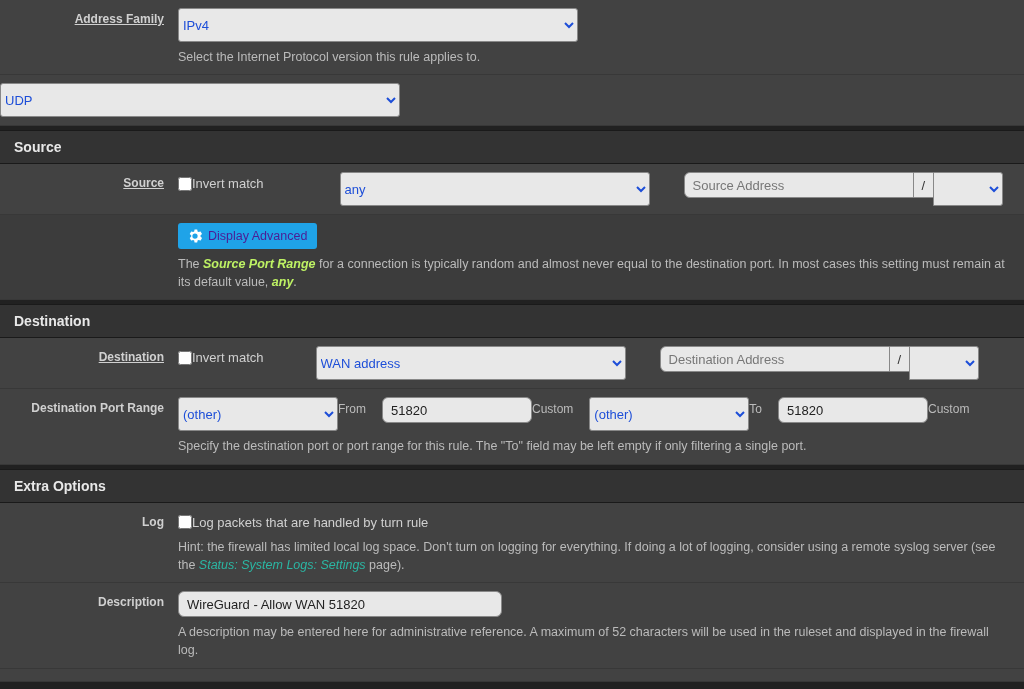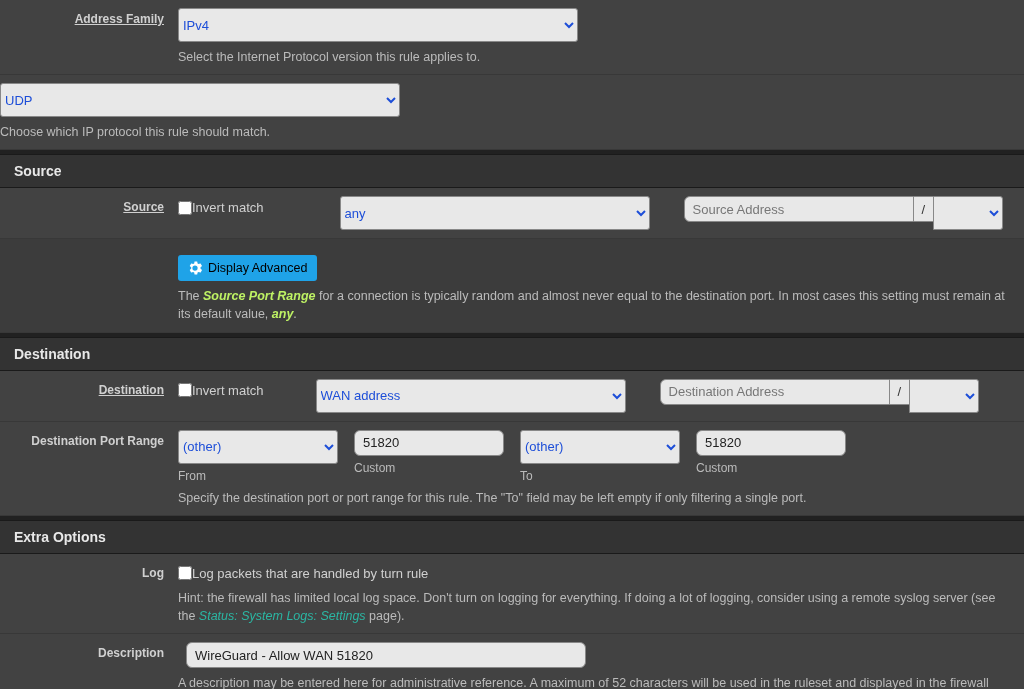--- a/index.html
+++ b/index.html
@@ -77,43 +77,42 @@
     vertical-align: middle;
   }
   .checkbox-wrap {
     display: inline-flex;
     align-items: center;
     gap: 0;
     padding-top: 4px;
   }
   .btn-advanced {
     background: #1fa3e8;
-    color: #000000;
+    color: #4c1d95;
     border: none;
     border-radius: 3px;
     padding: 6px 10px;
     font-size: 12.5px;
     cursor: pointer;
     display: inline-flex;
     align-items: center;
     gap: 6px;
-    margin-top: 8px;
   }
   .gear-icon {
     display: inline-block;
     width: 14px;
     height: 14px;
   }
   .gear-icon svg { display: block; }
   .hrow {
     display: flex;
     gap: 16px;
     align-items: flex-start;
   }
-  .col { display: flex; flex-direction: column; }
+  .col { display: flex; flex-direction: row; }
   .col-label {
     font-size: 12px;
     color: #bbbbbb;
     margin-top: 5px;
   }
   .addr-combo { display: inline-flex; }
   .addr-combo input {
     border-top-right-radius: 0;
     border-bottom-right-radius: 0;
   }
@@ -151,21 +150,20 @@
     </select>
     <div class="help-text">Select the Internet Protocol version this rule applies to.</div>
   </div>
 </div>
 
 <div class="row">
   <div class="content-cell">
     <select style="width:400px">
       <option>UDP</option>
     </select>
-    <div class="help-text">Choose which IP protocol this rule should match.</div>
   </div>
 </div>
 
 <div class="gap"></div>
 
 <div class="section-header">Source</div>
 
 <div class="row">
   <div class="label-cell underline">
     <span>Source</span>
@@ -279,21 +277,21 @@
       <span>Hint: the firewall has limited local log space. Don't turn on logging for everything. If doing a lot of logging, consider using a remote syslog server (see the </span><a href="#" class="link">Status: System Logs: Settings</a><span> page).</span>
     </div>
   </div>
 </div>
 
 <div class="row">
   <div class="label-cell">
     <span>Description</span>
   </div>
   <div class="content-cell">
-    <input type="text" style="width: 400px; margin-left: 8px;" value="WireGuard - Allow WAN 51820">
+    <input type="text" style="width: 324px;" value="WireGuard - Allow WAN 51820">
     <div class="help-text">A description may be entered here for administrative reference. A maximum of 52 characters will be used in the ruleset and displayed in the firewall log.</div>
   </div>
 </div>
 
 <div class="row">
   
   
 </div>
 
 </body></html>

